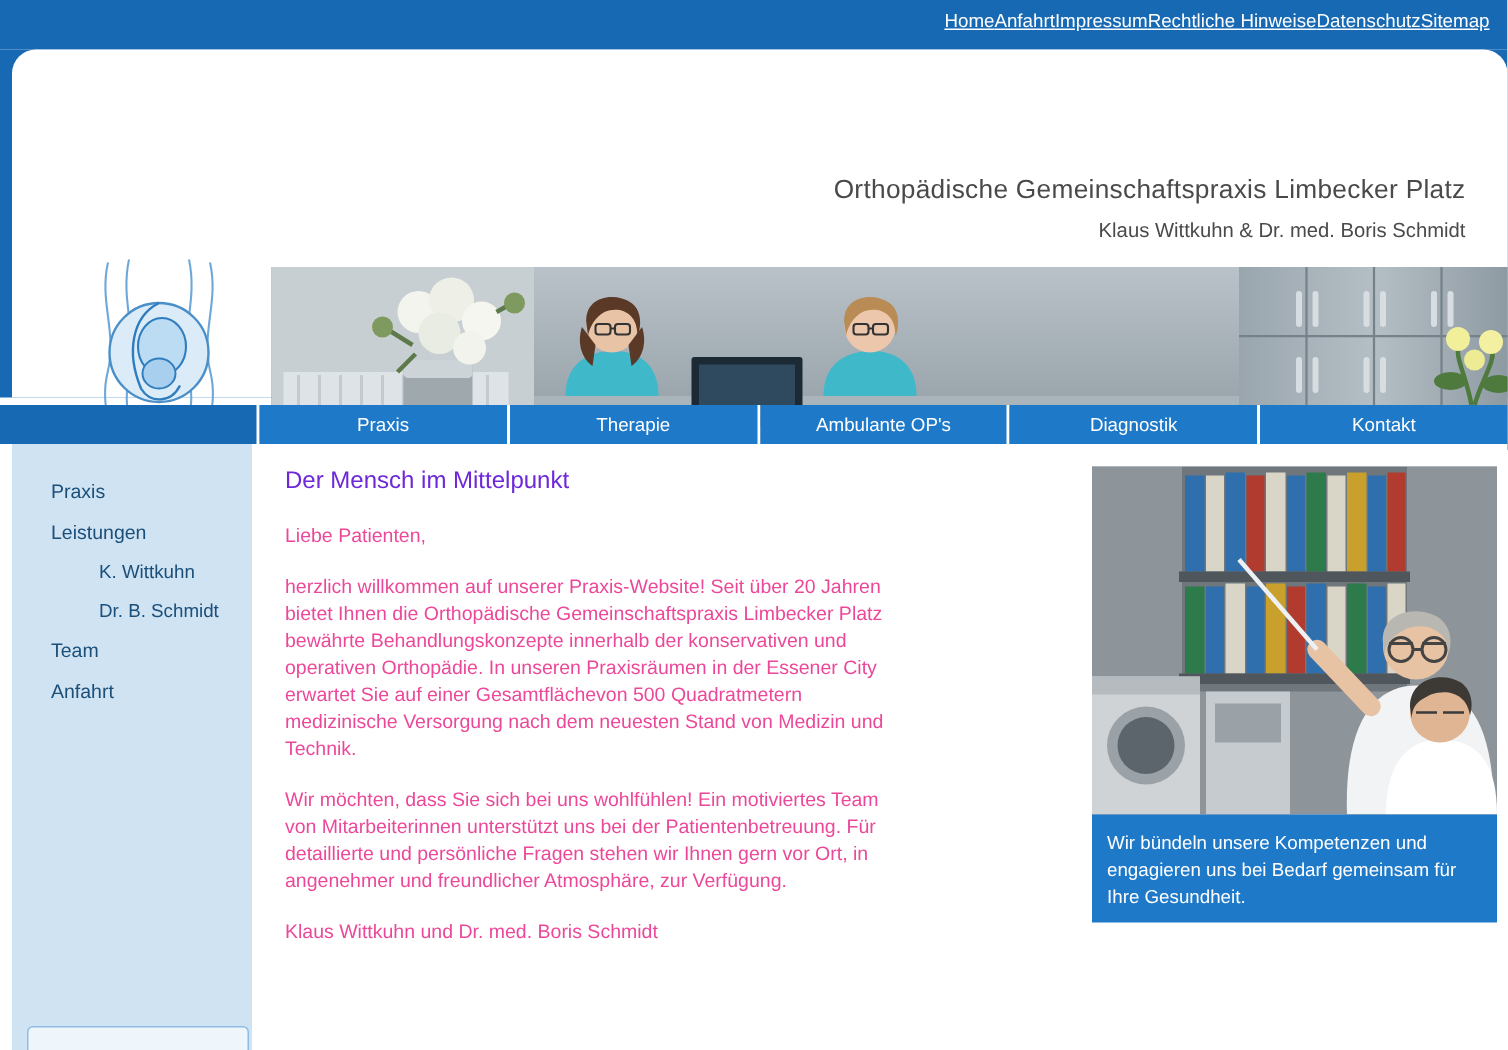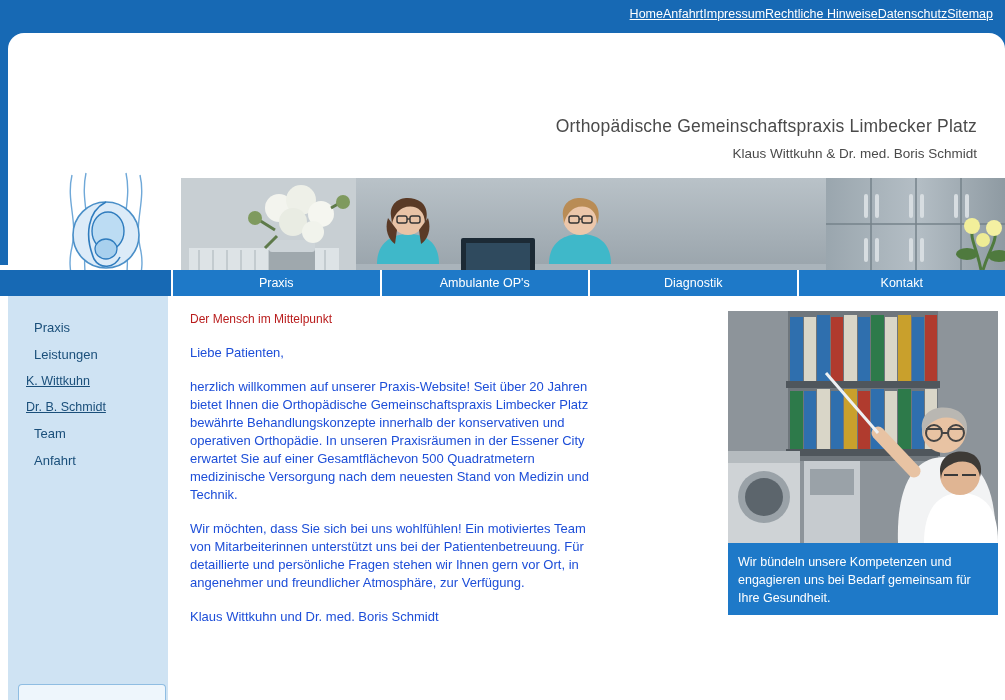--- a/index.html
+++ b/index.html
@@ -147,23 +147,22 @@
     height: 404px;
     background: #cfe3f3;
   }
   .side-item {
     font-size: 13px;
     color: #1a4f7a;
     padding: 6px 0 6px 26px;
     cursor: pointer;
   }
   .side-item.sub {
-    padding-left: 18px;
+    padding-left: 58px;
     font-size: 12.5px;
-    text-decoration: underline;
   }
   .side-box {
     position: absolute;
     left: 10px;
     bottom: 0px;
     width: 148px;
     height: 16px;
     background: #eef6fc;
     border: 1px solid #8fbde2;
     border-bottom: none;
@@ -173,29 +172,29 @@
   }
 
   
   .maincol {
     position: absolute;
     left: 190px;
     top: 16px;
     width: 400px;
   }
   .page-heading {
-    font-size: 12px;
-    color: #b91c1c;
+    font-size: 16px;
+    color: #6d28d9;
     margin: 0 0 18px 0;
     font-weight: normal;
   }
   .para {
     font-size: 13px;
     line-height: 18px;
-    color: #1d4ed8;
+    color: #ec4899;
     margin: 0 0 16px 0;
   }
   .para.tight { margin-bottom: 0; }
 
   
   .rightphoto {
     position: absolute;
     left: 728px;
     top: 15px;
     width: 270px;
@@ -346,20 +345,21 @@
           </g>
         </svg>
       </div>
 
     </div>
   </div>
 
   <div class="mainnav">
     <div class="nav-spacer"></div>
     <div class="nav-item">Praxis</div>
+    <div class="nav-item">Therapie</div>
     <div class="nav-item">Ambulante OP's</div>
     <div class="nav-item">Diagnostik</div>
     <div class="nav-item">Kontakt</div>
   </div>
 
   <div class="content">
 
     <div class="sidebar">
       <div style="height:18px"></div>
       <div class="side-item">Praxis</div>

